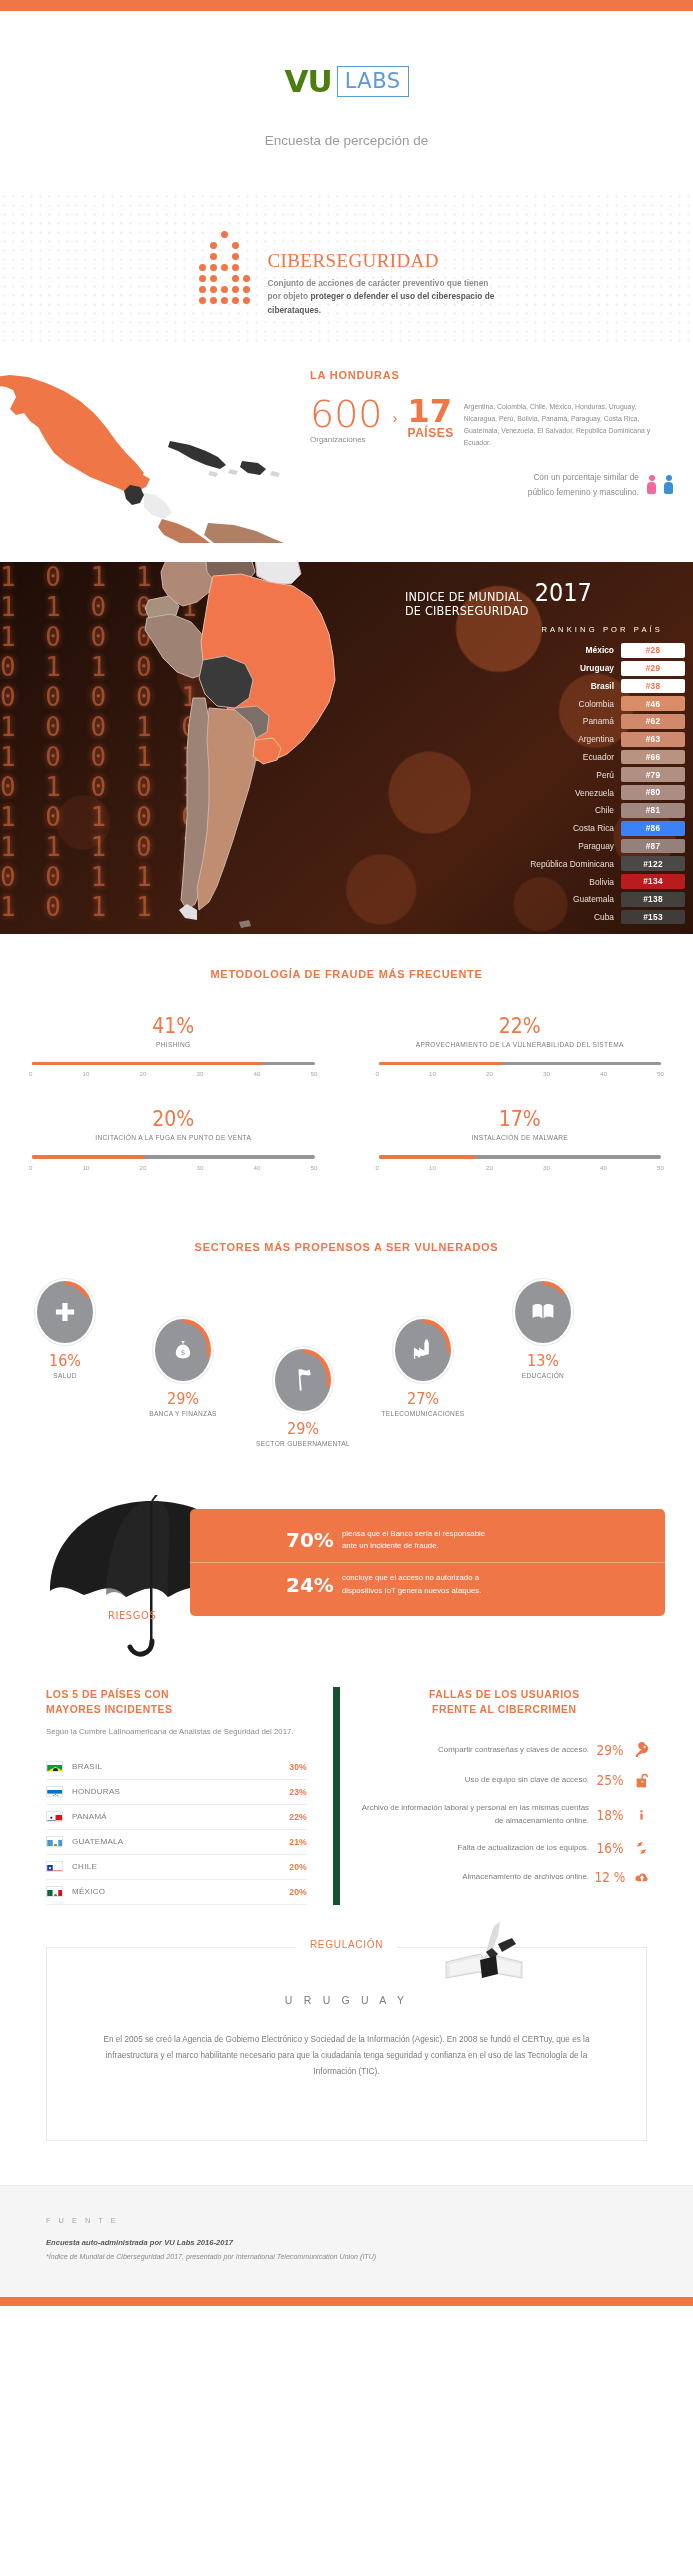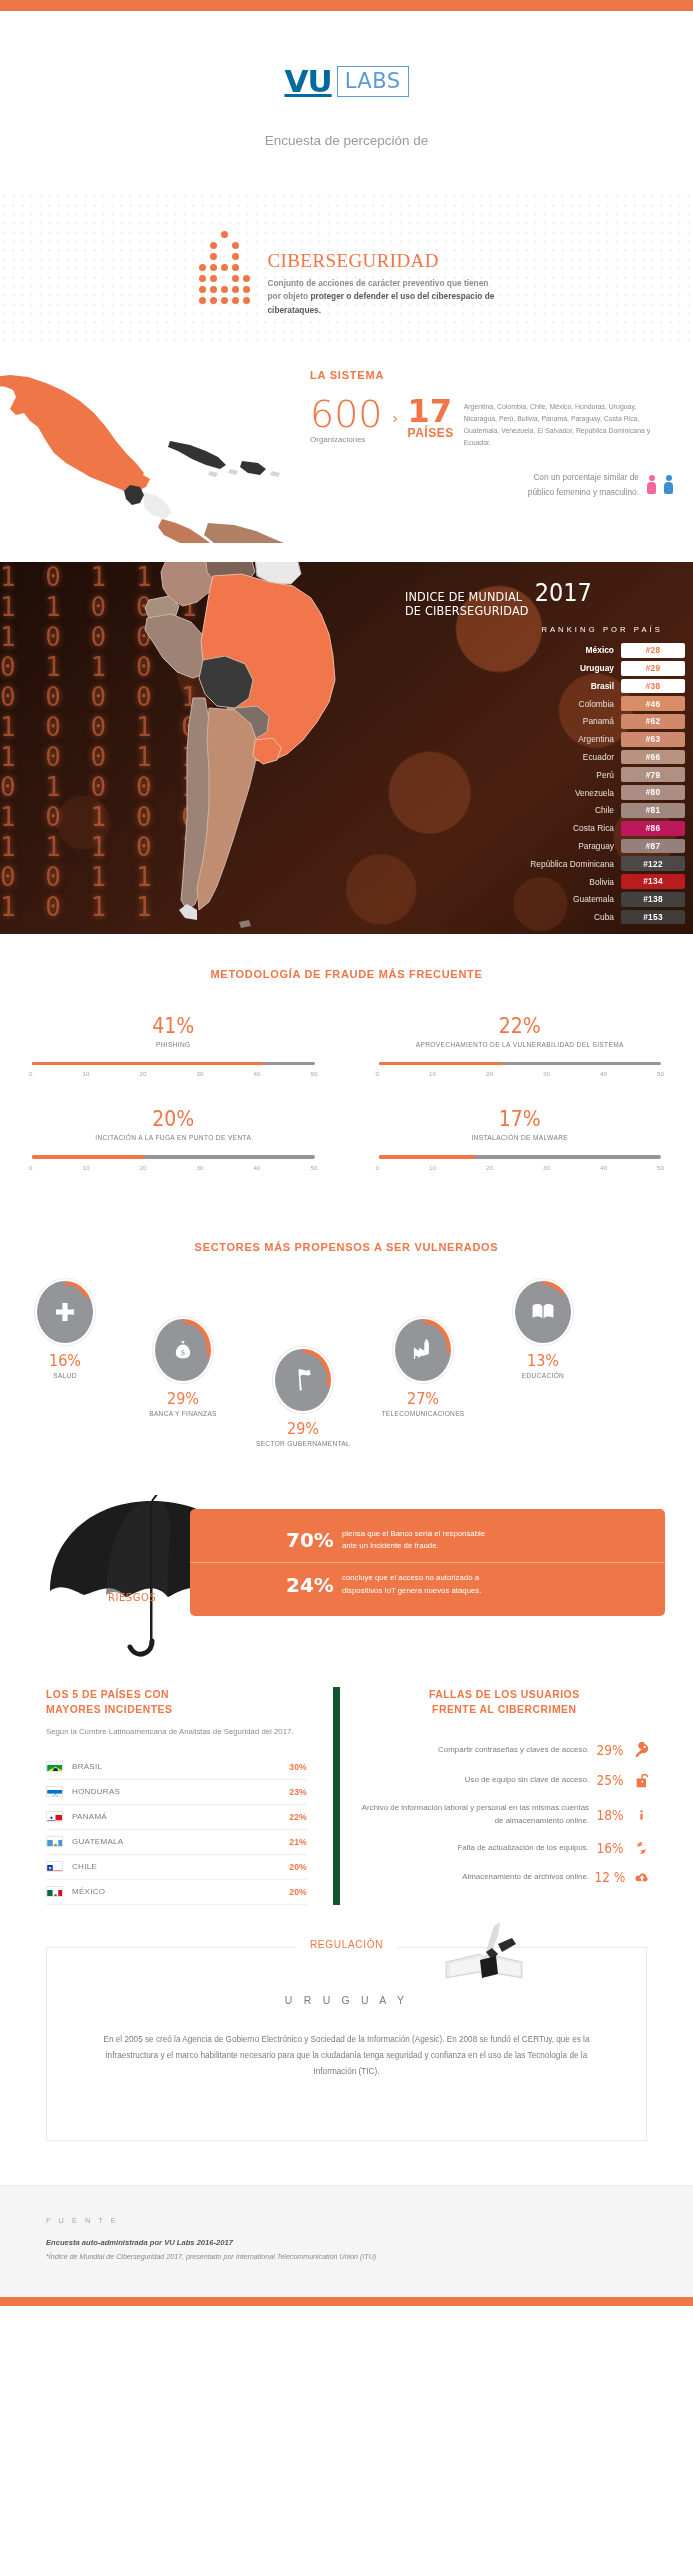--- a/index.html
+++ b/index.html
@@ -13,21 +13,21 @@
   }
   .page { position: relative; width:693px; }
 
   
   .topbar { height: 11px; background:#ef7646; }
   .bottombar { height: 9px; background:#ef7646; }
 
   
   .header { padding: 52px 0 24px; text-align:center; }
   .logo { display:inline-flex; align-items:center; justify-content:center; }
-  .logo-vu { font-size:31px; font-weight:bold; color:#0369a1; letter-spacing:-1px; font-family:"DejaVu Sans", sans-serif;text-decoration:underline; }
+  .logo-vu { font-size:31px; font-weight:bold; color:#4d7c0f; letter-spacing:-1px; font-family:"DejaVu Sans", sans-serif; }
   .logo-labs { margin-left:5px; border:1.4px solid #5b9bd5; color:#5b9bd5; font-size:21px;
                padding:2px 7px 3px; letter-spacing:0.5px; font-family:"DejaVu Sans", sans-serif;}
   .subtitle { margin-top:30px; font-size:13.5px; color:#9a9b9e; line-height:1.85; font-weight:300;}
   .subtitle b { color:#58595b; font-weight:bold; }
 
   
   .defband { position:relative; height:155px; margin-top:14px; overflow:hidden; }
   .dotsbg { position:absolute; inset:0; opacity:.5;
     background-image: radial-gradient(#e3e3e3 1.3px, transparent 1.4px);
     background-size: 9px 9px; }
@@ -119,21 +119,21 @@
 
   
   .riesgos { position:relative; height:176px; margin-top:16px; }
   .umbrella { position:absolute; left:40px; top:4px; width:230px; height:165px; }
   .ubox { position:absolute; left:190px; top:18px; right:28px; background:#ef7646; border-radius:5px;
           padding:10px 0 10px 0; color:#fff; }
   .urow { display:flex; align-items:center; padding:9px 22px 9px 96px; }
   .urow+.urow { border-top:1px solid rgba(255,255,255,.35); }
   .unum { font-size:20px; font-weight:bold; width:56px; flex:none; font-family:"DejaVu Sans",sans-serif;}
   .utxt { font-size:7.8px; line-height:1.62; }
-  .ulabel { position:absolute; left:108px; top:100px; color:#ef7646; font-size:11px; letter-spacing:.6px;
+  .ulabel { position:absolute; left:108px; top:118px; color:#ef7646; font-size:11px; letter-spacing:.6px;
             font-family:"DejaVu Sans Condensed","Liberation Sans",sans-serif;text-align:center;}
 
   
   .twocol { display:flex; padding:20px 0 0; }
   .colL { width:49%; padding:0 26px 0 46px; border-right:7px solid #14532d; }
   .colR { width:51%; padding:0 40px 0 16px; }
   .colH { color:#ef7646; font-size:10.4px; font-weight:bold; letter-spacing:.5px; line-height:1.5; }
   .colH.center { text-align:center; }
   .colSub { font-size:7.8px; line-height:1.62; color:#8b8c8e; margin-top:8px; }
   .ctable { margin-top:16px; }
@@ -255,21 +255,21 @@
       <path fill="#333333" d="M176,88 L196,92 L212,98 L224,104 L232,112 L226,116 L212,112 L198,106 L184,98 L174,94 Z"></path>
       <path fill="#333333" d="M248,108 L264,110 L272,116 L266,122 L254,120 L246,114 Z"></path>
       <path fill="#d4d5d6" d="M216,118 L224,120 L222,124 L214,122 Z"></path>
       <path fill="#d4d5d6" d="M236,116 L244,118 L242,122 L234,120 Z"></path>
       <path fill="#d4d5d6" d="M278,118 L286,120 L284,124 L276,122 Z"></path>
       <path fill="#c07a58" d="M168,166 L182,170 L196,176 L208,184 L216,190 L186,190 L170,182 L164,174 Z"></path>
       <path fill="#b08064" d="M214,170 L240,172 L262,178 L280,186 L290,190 L220,190 L210,182 Z"></path>
     </svg>
 
     <div class="enc-right">
-      <div class="enc-title">LA SISTEMA</div>
+      <div class="enc-title">LA HONDURAS</div>
       <div class="enc-flex">
         <div>
           <div class="big600">600</div>
           <div class="orgs">Organizaciones</div>
         </div>
         <div class="chev">›</div>
         <div>
           <div class="big17">17</div>
           <div class="paises">PAÍSES</div>
         </div>
@@ -384,21 +384,21 @@
           <div class="rrow">
             <div class="rname">Venezuela</div>
             <div class="rbadge" style="background: rgb(171, 141, 131); color: rgb(255, 255, 255);">#80</div>
           </div>
           <div class="rrow">
             <div class="rname">Chile</div>
             <div class="rbadge" style="background: rgb(160, 135, 128); color: rgb(255, 255, 255);">#81</div>
           </div>
           <div class="rrow">
             <div class="rname">Costa Rica</div>
-            <div class="rbadge" style="background: #be185d; color: rgb(255, 255, 255);">#86</div>
+            <div class="rbadge" style="background: #3b82f6; color: rgb(255, 255, 255);">#86</div>
           </div>
           <div class="rrow">
             <div class="rname">Paraguay</div>
             <div class="rbadge" style="background: rgb(149, 128, 123); color: rgb(255, 255, 255);">#87</div>
           </div>
           <div class="rrow">
             <div class="rname">República Dominicana</div>
             <div class="rbadge" style="background: rgb(76, 72, 70); color: rgb(255, 255, 255);">#122</div>
           </div>
           <div class="rrow">

